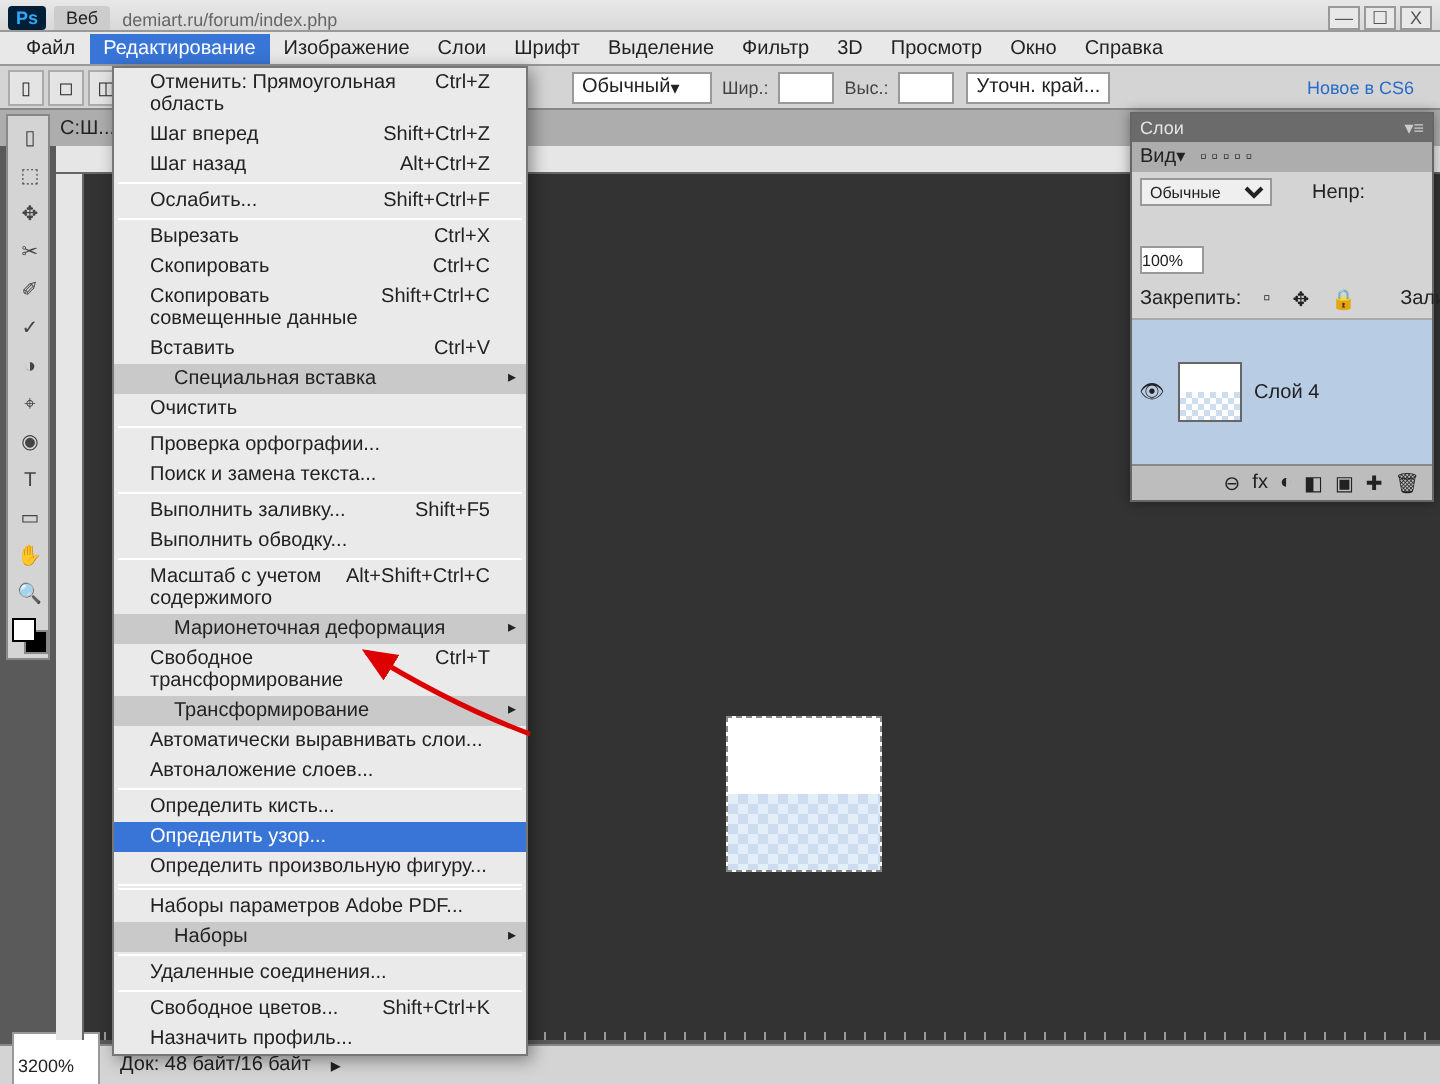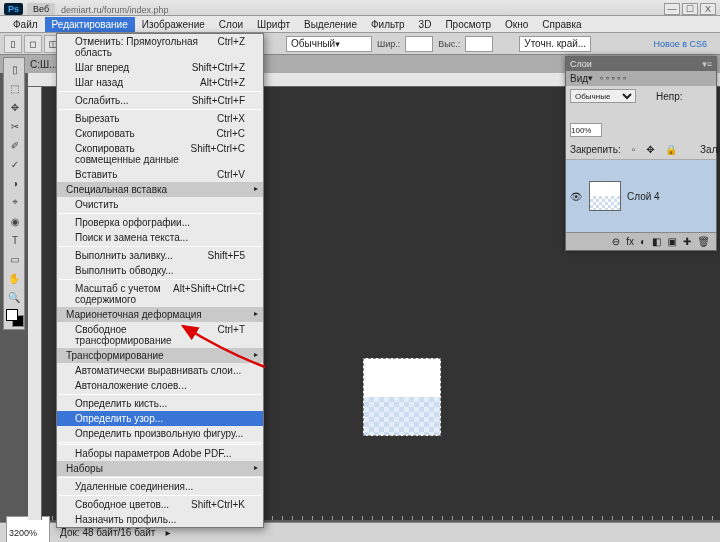--- a/index.html
+++ b/index.html
@@ -26,21 +26,21 @@
 .swatch .fg{position:absolute;width:12px;height:12px;background:#fff;border:1px solid #000;left:0;top:0}
 .swatch .bg{position:absolute;width:12px;height:12px;background:#000;border:1px solid #888;right:0;bottom:0}
 .dropdown{position:absolute;left:56px;top:33px;width:208px;background:#eaeaea;border:1px solid #777;box-shadow:2px 2px 8px rgba(0,0,0,.4);z-index:10}
 .dd-item{display:flex;justify-content:space-between;padding:2px 18px 2px 18px;font-size:10px;cursor:default}
 .dd-item.disabled{color:#8a8a8a}
 .dd-item.hover{background:#3875d7;color:#fff}
 .dd-item.hover *{color:#fff}
 .dd-item.sub::after{content:"▸";position:absolute;right:5px;font-size:8px}
 .dd-item{position:relative}
 .dd-sep{height:1px;background:#b8b8b8;margin:1px 2px;border-bottom:1px solid #fff}
-.dd-head{background:#c9c9c9;padding:2px 9px;font-size:10px;position:relative}
+.dd-head{background:#c9c9c9;padding:2px 30px;font-size:10px;position:relative}
 .dd-head::after{content:"▸";position:absolute;right:5px;font-size:8px}
 .canvas-obj{position:absolute;left:335px;top:285px;width:78px;height:78px;background:#fff;border:1px dashed #888}
 .canvas-obj .bot{position:absolute;bottom:0;left:0;right:0;height:38px;background:repeating-conic-gradient(#cdddef 0 25%,#e4eef8 0 50%) 0 0/10px 10px}
 .arrow{position:absolute;left:175px;top:322px;z-index:11;pointer-events:none}
 .layers{position:absolute;right:3px;top:56px;width:152px;background:#d4d4d4;border:1px solid #666;box-shadow:0 0 6px rgba(0,0,0,.4);z-index:5}
 .layers .hdr{background:#6b6b6b;display:flex;align-items:center;padding:2px 4px}
 .layers .hdr span{color:#e4e4e4;font-size:9px}
 .layers .tabs{background:#adadad;display:flex;padding:2px 4px;font-size:9px}
 .layers .opts{background:#d4d4d4;padding:3px 4px;display:flex;gap:20px;align-items:center;font-size:8px;flex-wrap:wrap}
 .layers .opts select,.layers .opts input{font-size:8px;height:14px;border:1px solid #999}
@@ -83,26 +83,26 @@
     <span>Справка</span>
   </div>
 
 <div class="toolbar">
   <div class="tb-btn">▯</div>
   <div class="tb-btn">◻</div>
   <div class="tb-btn">◫</div>
   <div class="tb-btn">◪</div>
   <div class="tb-btn">▣</div>
   <div style="flex:0 0 180px"></div>
-  <div class="tb-sel" style="width:86px"><span>Обычный</span> ▾</div>
+  <div class="tb-sel" style="width:70px"><span>Обычный</span> ▾</div>
   <span class="tb-txt">Шир.:</span>
   <div class="tb-sel" style="width:28px"></div>
   <span class="tb-txt">Выс.:</span>
   <div class="tb-sel" style="width:28px"></div>
-  <div class="tb-sel" style="margin-left:24px">
+  <div class="tb-sel" style="margin-left:4px">
       <span>Уточн. край...</span>
     </div>
   <span style="flex:1"></span>
   <span class="tb-txt" style="color:#2a6bc7;margin-right:6px">Новое в CS6</span>
 </div>
 
 <div class="tabbar">
     <span>С:Ш... % (Слой 1, RGB/8)</span>
   </div>
 

